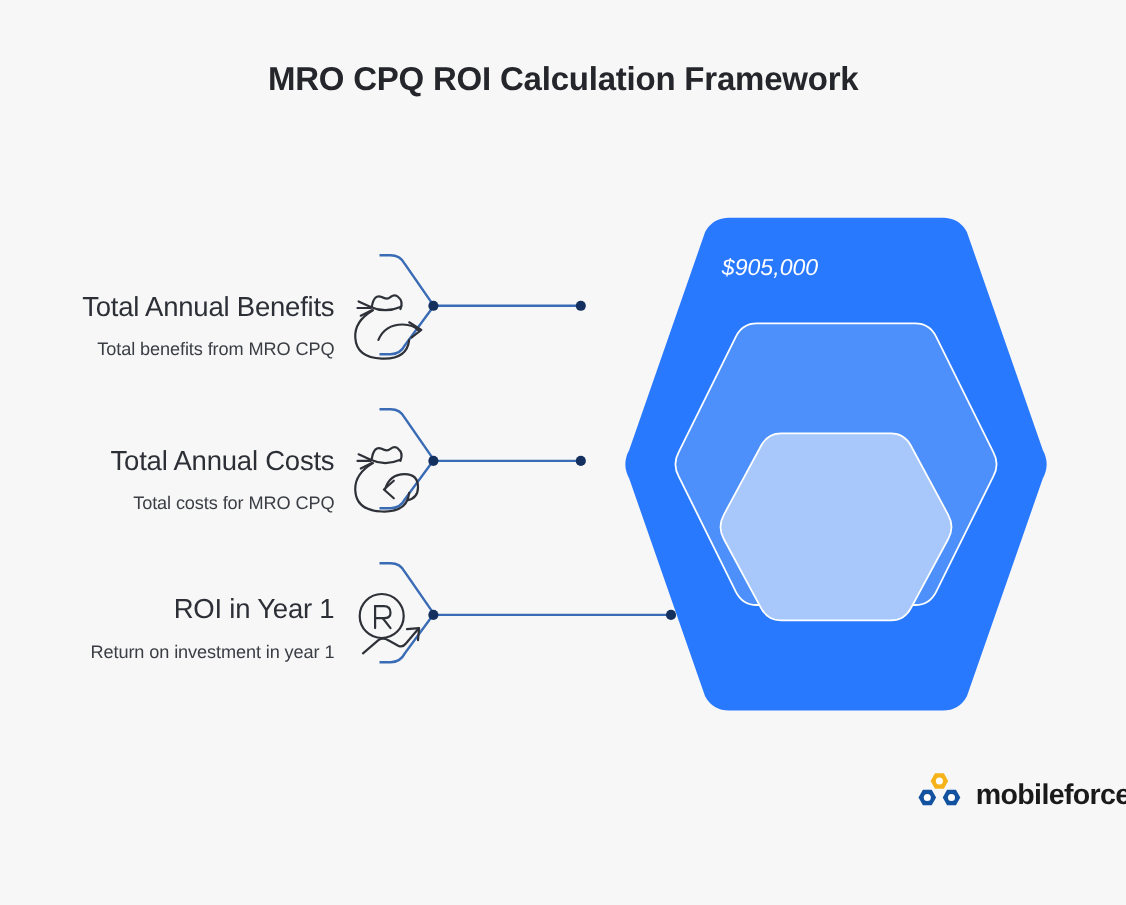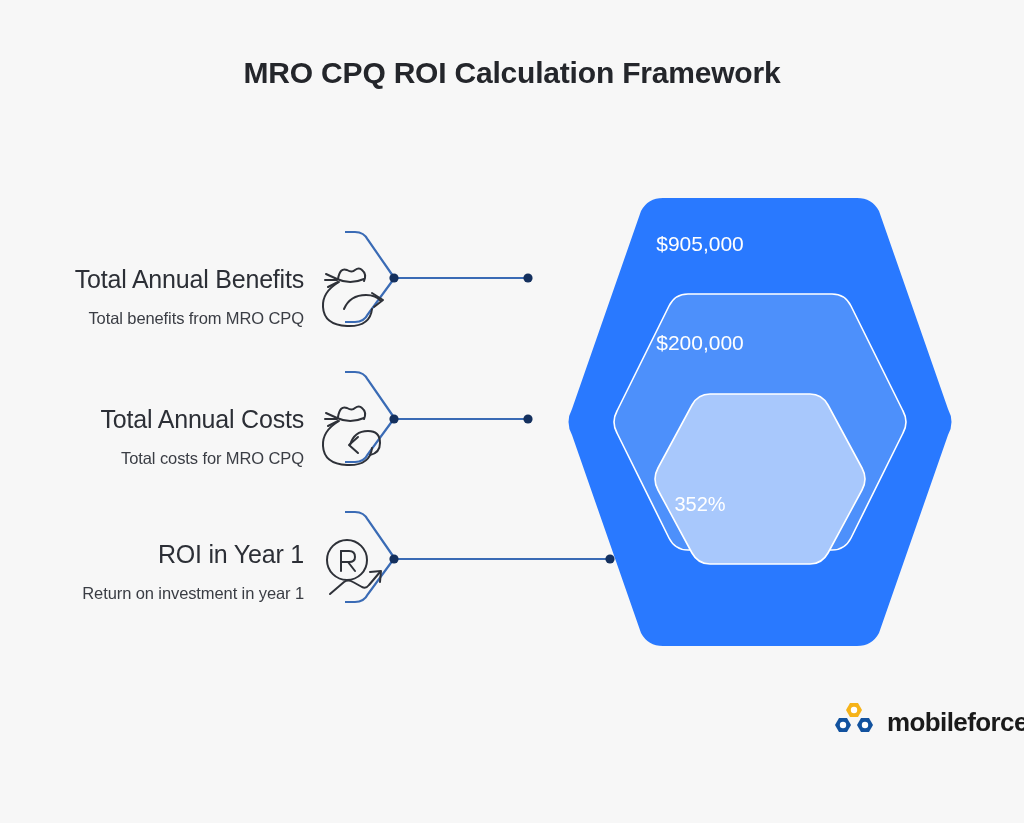--- a/index.html
+++ b/index.html
@@ -99,21 +99,21 @@
 
   
   .hex-label {
     position: absolute;
     text-align: center;
     color: #ffffff;
     font-weight: 400;
     white-space: nowrap;
   }
   .hex-label-1 {
-    left: 600px; top: 232px; width: 200px; font-size: 21px;
+    left: 600px; top: 232px; width: 200px; font-size: 21px; font-style: italic;
   }
   .hex-label-2 {
     left: 600px; top: 331px; width: 200px; font-size: 21px;
   }
   .hex-label-3 {
     left: 615px; top: 493px; width: 170px; font-size: 20px;
   }
 
   
   .logo {
@@ -186,22 +186,20 @@
              Q 822 564 810 564
              L 710 564
              Q 698 564 692 553
              L 658 490
              Q 652 479 658 468
              L 692 405
              Q 698 394 710 394 Z" fill="#a8c8fc" stroke="#ffffff" stroke-width="1.6"></path>
   </svg>
 
   <div class="hex-label hex-label-1">$905,000</div>
-  <div class="hex-label hex-label-2">$200,000</div>
-  <div class="hex-label hex-label-3">352%</div>
 
   <svg class="layer" viewBox="0 0 1024 823" width="1024" height="823" xmlns="http://www.w3.org/2000/svg">
     <g fill="none" stroke="#3a6bb5" stroke-width="2.2">
 
       <path d="M 345 232 L 355 232 Q 364 232 368 240 L 393 276"></path>
       <path d="M 345 322 L 355 322 Q 364 322 368 314 L 393 280"></path>
       <line x1="393" y1="278" x2="528" y2="278"></line>
 
       <path d="M 345 372 L 355 372 Q 364 372 368 380 L 393 416"></path>
       <path d="M 345 462 L 355 462 Q 364 462 368 454 L 393 420"></path>

